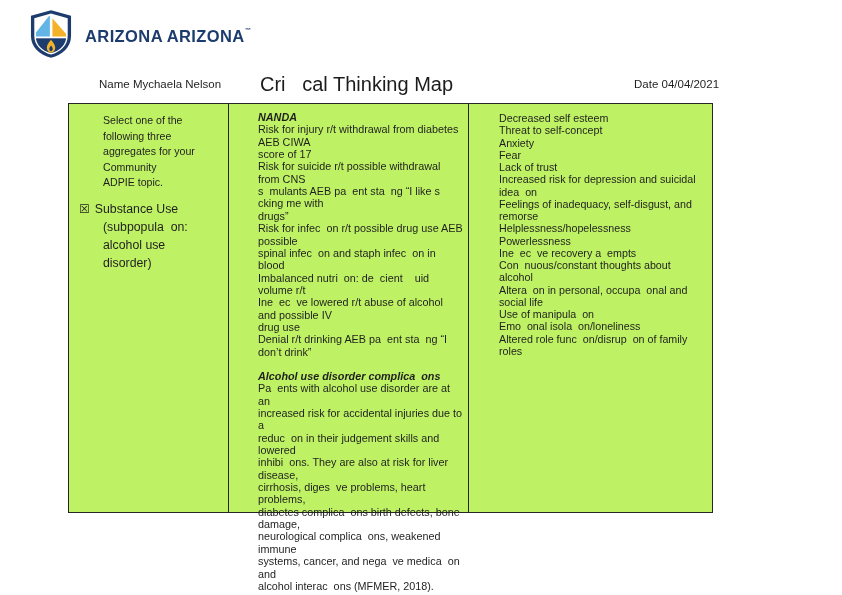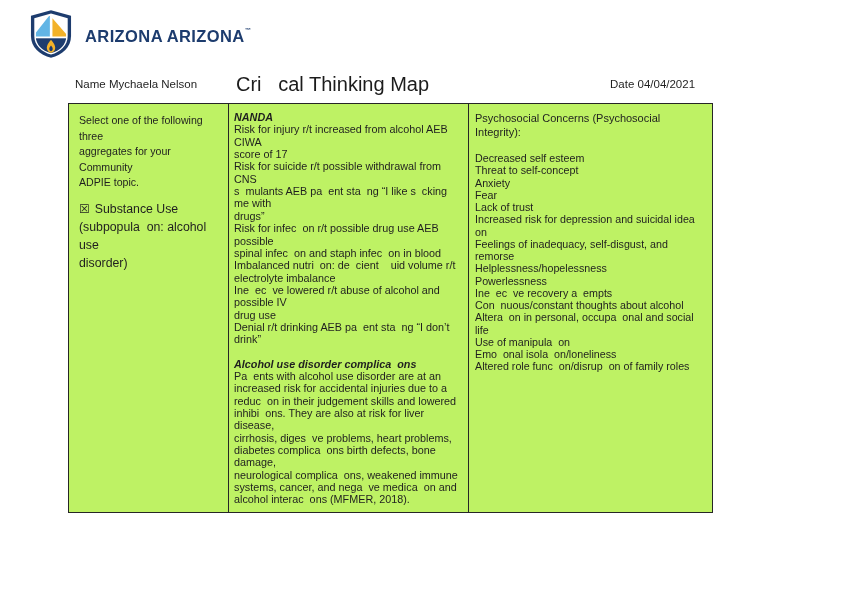--- a/index.html
+++ b/index.html
@@ -1,21 +1,21 @@
 <!DOCTYPE html>
 <html><head>
 <meta charset="utf-8">
 <style>
   * { margin:0; padding:0; box-sizing:border-box; }
   html,body { background:#ffffff; }
   body {
     width:842px; height:595px; position:relative; overflow:hidden;
     font-family:"Liberation Sans", sans-serif; color:#1f1f1f;
   }
-  .line, .pre { white-space:pre-wrap; }
+  .line, .pre { white-space:pre-wrap;margin-left:24px; }
 
   
   .logo { position:absolute; left:30px; top:9px; display:flex; align-items:center; gap:13px; }
   .logo-wordmark { font-size:16.5px; font-weight:bold; color:#1d3c6e; letter-spacing:0.4px; }
   .tm { font-size:6px; vertical-align:10px; font-weight:bold; color:#1d3c6e; }
 
   .name-field { position:absolute; left:75px; top:78px; font-size:11.5px; }
   .page-title { position:absolute; left:236px; top:73px; font-size:20px; color:#1c1c1c; }
   .date-field { position:absolute; left:610px; top:78px; font-size:11.5px;text-align:center; }
 
@@ -93,29 +93,28 @@
       <div>
           <div class="line">(subpopula  on: alcohol use</div>
           <div class="line">disorder)</div>
         </div>
     </div>
   </div>
 
   <div class="cell cell-complications">
     <div class="nanda-heading line">NANDA</div>
     <div class="nanda-list">
-        <div class="line">Risk for injury r/t increased from alcohol AEB CIWA</div>
+        <div class="line">Risk for injury r/t withdrawal from diabetes AEB CIWA</div>
         <div class="line">score of 17</div>
         <div class="line">Risk for suicide r/t possible withdrawal from CNS</div>
         <div class="line">s  mulants AEB pa  ent sta  ng “I like s  cking me with</div>
         <div class="line">drugs”</div>
         <div class="line">Risk for infec  on r/t possible drug use AEB possible</div>
         <div class="line">spinal infec  on and staph infec  on in blood</div>
         <div class="line">Imbalanced nutri  on: de  cient    uid volume r/t</div>
-        <div class="line">electrolyte imbalance</div>
         <div class="line">Ine  ec  ve lowered r/t abuse of alcohol and possible IV</div>
         <div class="line">drug use</div>
         <div class="line">Denial r/t drinking AEB pa  ent sta  ng “I don’t drink”</div>
       </div>
     <div class="alcohol-block">
       <div class="alcohol-heading line">Alcohol use disorder complica  ons</div>
       <div class="alcohol-paragraph">
           <div class="line">Pa  ents with alcohol use disorder are at an</div>
           <div class="line">increased risk for accidental injuries due to a</div>
           <div class="line">reduc  on in their judgement skills and lowered</div>
@@ -123,21 +122,20 @@
           <div class="line">cirrhosis, diges  ve problems, heart problems,</div>
           <div class="line">diabetes complica  ons birth defects, bone damage,</div>
           <div class="line">neurological complica  ons, weakened immune</div>
           <div class="line">systems, cancer, and nega  ve medica  on and</div>
           <div class="line">alcohol interac  ons (MFMER, 2018).</div>
         </div>
     </div>
   </div>
 
   <div class="cell cell-psychosocial">
-    <div class="psychosocial-header line">Psychosocial Concerns (Psychosocial Integrity):</div>
     <div class="psychosocial-list">
         <div class="line">Decreased self esteem</div>
         <div class="line">Threat to self-concept</div>
         <div class="line">Anxiety</div>
         <div class="line">Fear</div>
         <div class="line">Lack of trust</div>
         <div class="line">Increased risk for depression and suicidal idea  on</div>
         <div class="line">Feelings of inadequacy, self-disgust, and remorse</div>
         <div class="line">Helplessness/hopelessness</div>
         <div class="line">Powerlessness</div>

